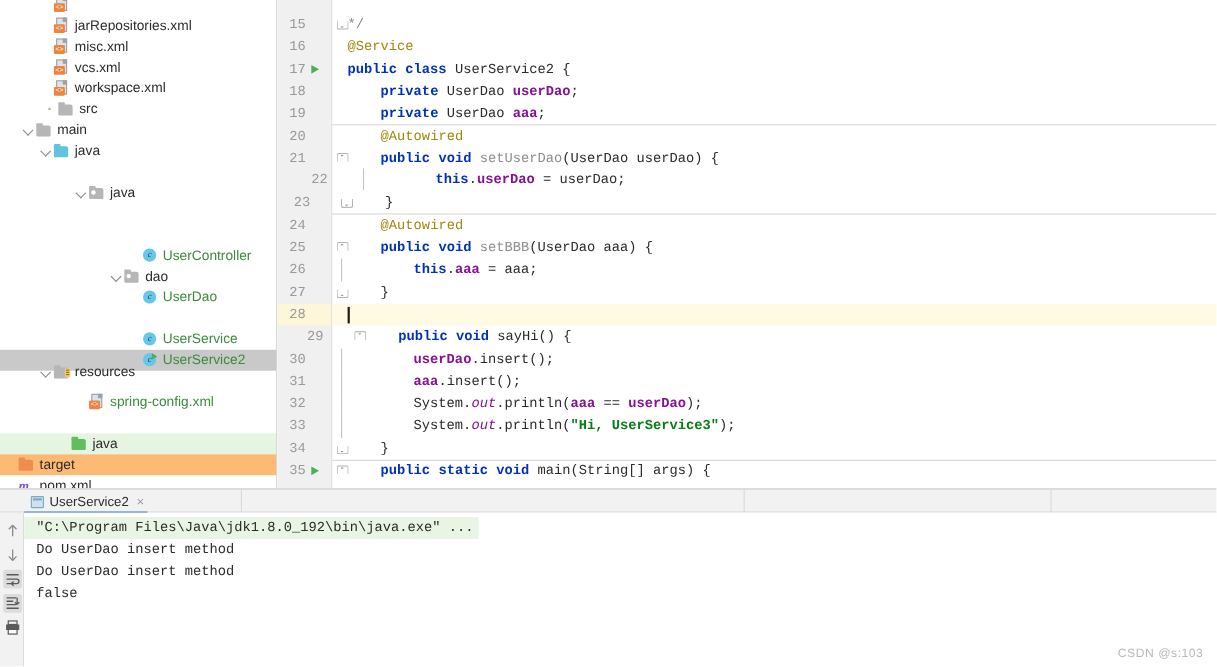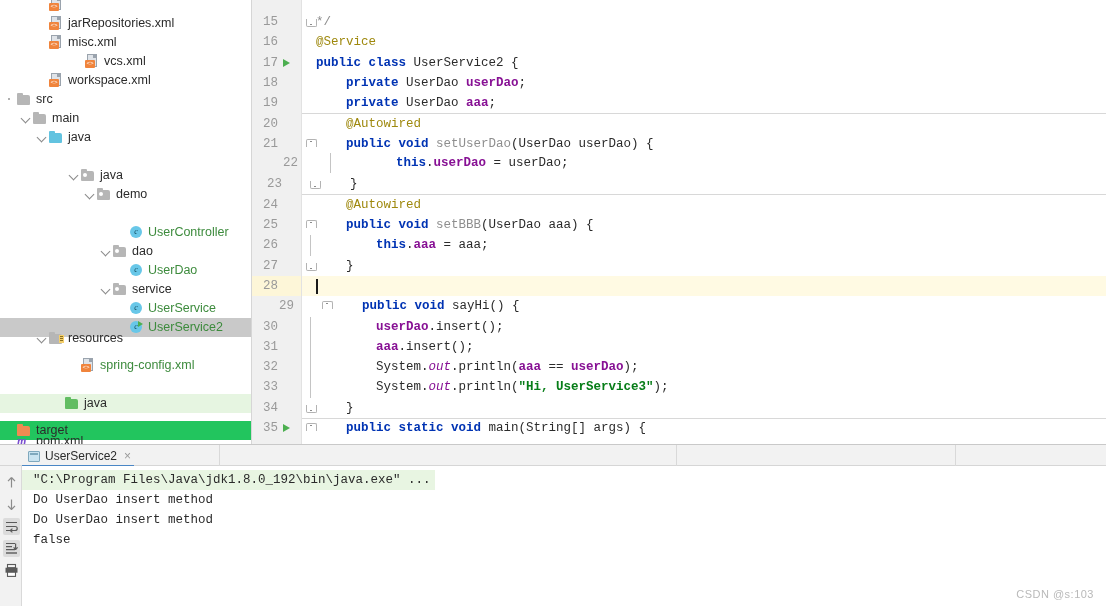--- a/index.html
+++ b/index.html
@@ -104,21 +104,21 @@
     position:absolute; left:1px; top:2px; width:14px; height:14px;
     color:#7b4fd0; font-size:12px; font-style:italic; font-weight:bold;
     font-family:"Liberation Serif", serif; line-height:14px;
   }
 
   .tlabel-green { color:#3d8b3d; }
   .tlabel-dark  { color:#2b2b2b; }
 
   .trow.sel { background:#c9c9c9; }
   .trow.green-bg { background:#e6f5e1; }
-  .trow.yellow-bg { background:#22c55e;margin-top:8px; }
+  .trow.yellow-bg { background:#fdba74; }
 
   
   #tree-scroll {
     position:absolute; right:2px; top:46px; width:5px; height:352px;
     background:#c9c9c9; border-radius:3px;
   }
   #tree-border {
     position:absolute; left:251px; top:0; width:1px; height:444px; background:#d6d6d6;
   }
 
@@ -284,41 +284,41 @@
       <div class="trow" style="position: absolute; left: 0px; right: 0px; top: 33px;">
         <span style="display: inline-block; width: 36px; flex: 0 0 auto;"></span>
         <span class="twist"></span>
         <span class="ico xml">
           <span class="page"></span>
           <span class="fold"></span>
           <span class="tagbox">&lt;&gt;</span>
         </span>
         <span class="lbl tlabel-dark">misc.xml</span>
       </div>
-      <div class="trow" style="position: absolute; left: 0px; right: 0px; top: 52px; padding-left: 36px;">
+      <div class="trow" style="position: absolute; left: 0px; right: 0px; top: 52px;">
         <span style="display: inline-block; width: 36px; flex: 0 0 auto;"></span>
         <span class="twist"></span>
         <span class="ico xml">
           <span class="page"></span>
           <span class="fold"></span>
           <span class="tagbox">&lt;&gt;</span>
         </span>
         <span class="lbl tlabel-dark">vcs.xml</span>
       </div>
       <div class="trow" style="position: absolute; left: 0px; right: 0px; top: 71px;">
         <span style="display: inline-block; width: 36px; flex: 0 0 auto;"></span>
         <span class="twist"></span>
         <span class="ico xml">
           <span class="page"></span>
           <span class="fold"></span>
           <span class="tagbox">&lt;&gt;</span>
         </span>
         <span class="lbl tlabel-dark">workspace.xml</span>
       </div>
-      <div class="trow" style="position: absolute; left: 0px; right: 0px; top: 90px;">
+      <div class="trow" style="position: absolute; left: 0px; right: 0px; top: 90px; padding-left: 36px;">
         <span style="display: inline-block; width: 4px; flex: 0 0 auto;"></span>
         <span class="twist dot"></span>
         <span class="ico folder folder-src"></span>
         <span class="lbl tlabel-dark">src</span>
       </div>
       <div class="trow" style="position: absolute; left: 0px; right: 0px; top: 109px;">
         <span style="display: inline-block; width: 20px; flex: 0 0 auto;"></span>
         <span class="twist open"></span>
         <span class="ico folder folder-gray"></span>
         <span class="lbl tlabel-dark">main</span>
@@ -330,28 +330,20 @@
         <span class="lbl tlabel-dark">java</span>
       </div>
       <div class="trow" style="position: absolute; left: 0px; right: 0px; top: 166px;">
         <span style="display: inline-block; width: 68px; flex: 0 0 auto;"></span>
         <span class="twist open"></span>
         <span class="ico folder folder-pkg">
           <span class="dotmark"></span>
         </span>
         <span class="lbl tlabel-dark">java</span>
       </div>
-      <div class="trow" style="position: absolute; left: 0px; right: 0px; top: 185px;">
-        <span style="display: inline-block; width: 84px; flex: 0 0 auto;"></span>
-        <span class="twist open"></span>
-        <span class="ico folder folder-pkg">
-          <span class="dotmark"></span>
-        </span>
-        <span class="lbl tlabel-dark">demo</span>
-      </div>
       <div class="trow" style="position: absolute; left: 0px; right: 0px; top: 223px;">
         <span style="display: inline-block; width: 116px; flex: 0 0 auto;"></span>
         <span class="twist"></span>
         <span class="ico cls">
           <span class="circle">c</span>
         </span>
         <span class="lbl tlabel-green">UserController</span>
       </div>
       <div class="trow" style="position: absolute; left: 0px; right: 0px; top: 242px;">
         <span style="display: inline-block; width: 100px; flex: 0 0 auto;"></span>
@@ -361,28 +353,20 @@
         </span>
         <span class="lbl tlabel-dark">dao</span>
       </div>
       <div class="trow" style="position: absolute; left: 0px; right: 0px; top: 261px;">
         <span style="display: inline-block; width: 116px; flex: 0 0 auto;"></span>
         <span class="twist"></span>
         <span class="ico cls">
           <span class="circle">c</span>
         </span>
         <span class="lbl tlabel-green">UserDao</span>
-      </div>
-      <div class="trow" style="position: absolute; left: 0px; right: 0px; top: 280px;">
-        <span style="display: inline-block; width: 100px; flex: 0 0 auto;"></span>
-        <span class="twist open"></span>
-        <span class="ico folder folder-pkg">
-          <span class="dotmark"></span>
-        </span>
-        <span class="lbl tlabel-dark">service</span>
       </div>
       <div class="trow" style="position: absolute; left: 0px; right: 0px; top: 299px;">
         <span style="display: inline-block; width: 116px; flex: 0 0 auto;"></span>
         <span class="twist"></span>
         <span class="ico cls">
           <span class="circle">c</span>
         </span>
         <span class="lbl tlabel-green">UserService</span>
       </div>
       <div class="trow sel" style="position: absolute; left: 0px; right: 0px; top: 318px;">

